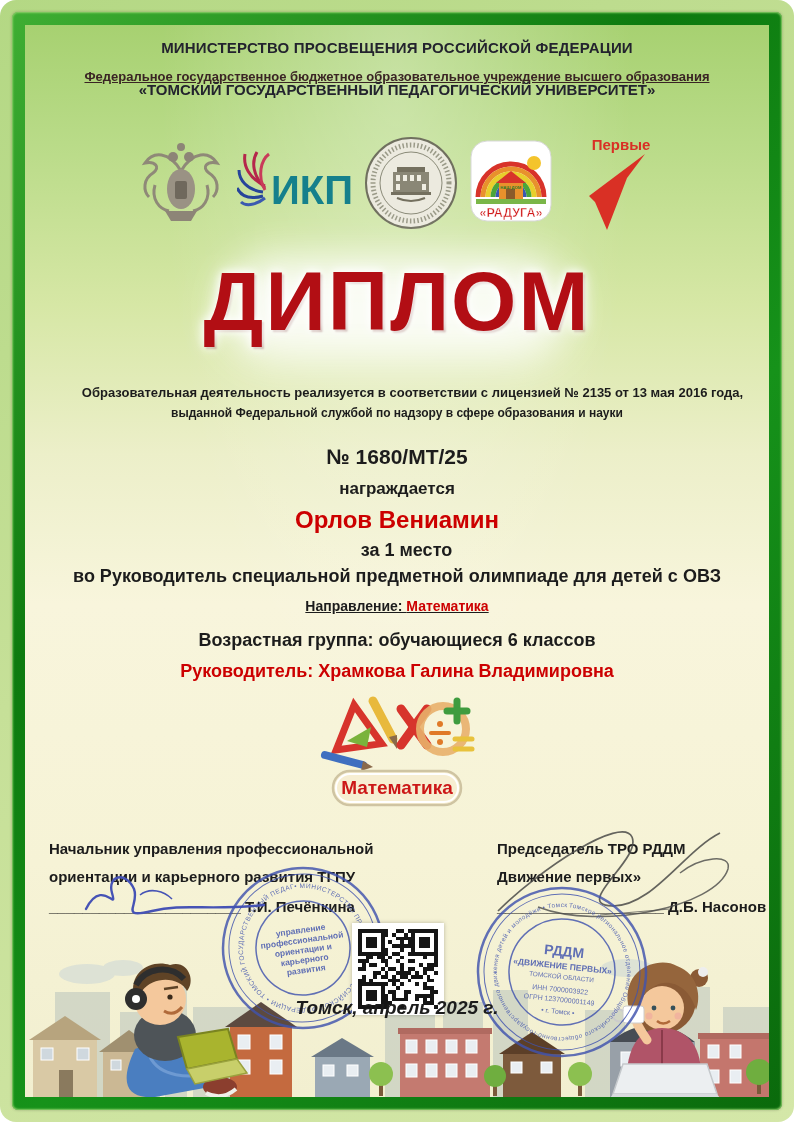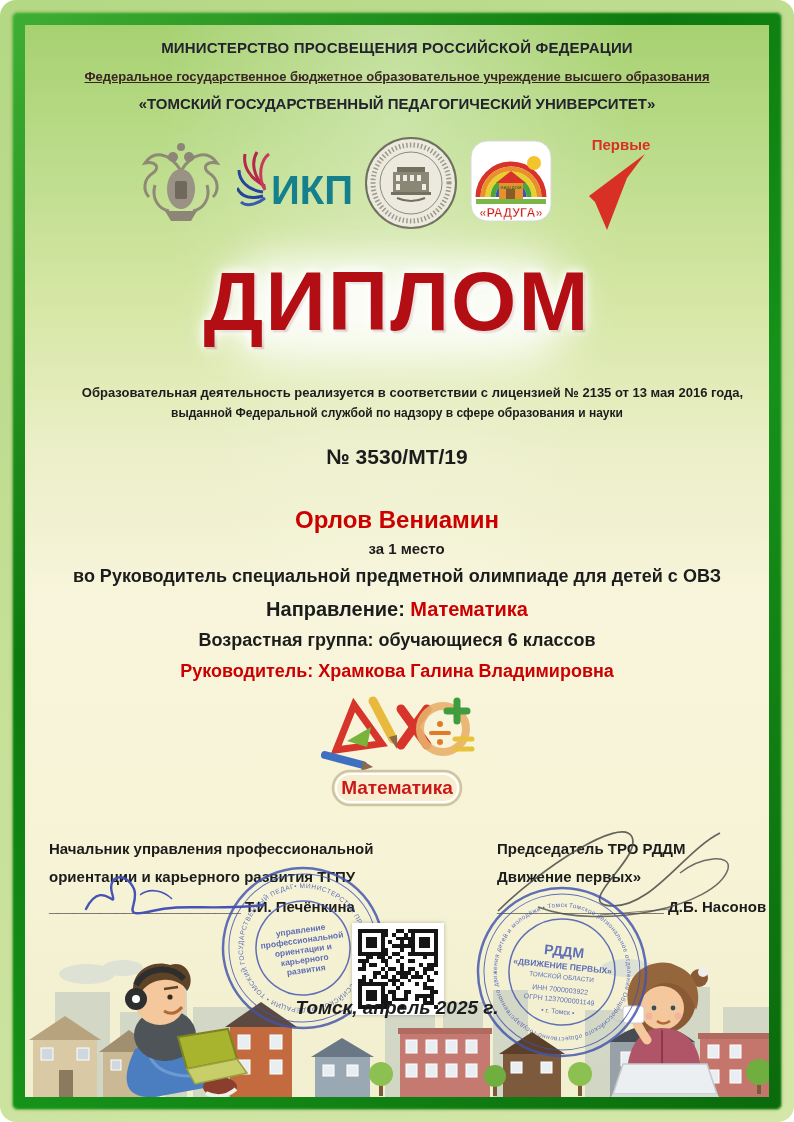--- a/index.html
+++ b/index.html
@@ -9,35 +9,35 @@
   .frame{position:absolute;inset:12px;border-radius:6px;padding:13px;box-sizing:border-box;
          background:linear-gradient(135deg,#3fae33 0%,#0d7a0f 35%,#16921a 60%,#0a6a0c 100%);
          box-shadow:inset 0 0 2px 1px #8fd06a, 0 0 3px rgba(0,0,0,.25);}
   .paper{position:relative;width:100%;height:100%;overflow:hidden;
          background:
            radial-gradient(ellipse at 50% 6%, rgba(255,255,255,.30), rgba(255,255,255,0) 45%),
            linear-gradient(180deg,#a7d171 0%,#b9db88 11%,#d6e7a5 26%,#ecefc9 40%,#f8f5dc 54%,#f6f3d6 78%,#f2efd0 100%);}
   .line{position:absolute;left:0;right:0;text-align:center;font-weight:bold;color:#1c1c1c;}
   .hdr1{top:14px;font-size:15px;color:#23232e;letter-spacing:.2px;}
   .hdr2{top:44px;font-size:13px;color:#3a2424;text-decoration:underline;}
-  .hdr3{top:70px;font-size:15px;color:#23232e;}
+  .hdr3{top:56px;font-size:15px;color:#23232e;}
   .logo-row{position:absolute;top:104px;left:110px;right:110px;height:108px;
             display:flex;align-items:center;justify-content:space-between;}
   .glow{position:absolute;top:232px;left:200px;right:200px;height:104px;background:#fff;
         border-radius:70px;filter:blur(20px);opacity:.85;}
   .title{top:228px;font-size:84px;color:#b20e14;letter-spacing:2px;
          text-shadow:0 0 8px #fff,0 0 16px #fff,2px 2px 2px rgba(90,0,0,.35);}
   .lic1{top:360px;font-size:13px;padding-left:31px;}
   .lic2{top:381px;font-size:12px;}
   .num{top:420px;font-size:21px;}
   .awd{top:454px;font-size:17px;}
   .rec{top:481px;font-size:24px;color:#cc0000;}
-  .plc{top:515px;font-size:15px;padding-left:19px;}
+  .plc{top:515px;font-size:18px;padding-left:19px;}
   .evt{top:541px;font-size:18px;}
-  .dir{top:573px;font-size:20px;}
+  .dir{top:573px;font-size:14px;text-decoration:underline;}
   .agegrp{top:605px;font-size:18px;}
   .sup{top:636px;font-size:18px;color:#cc0000;}
   .red{color:#cc0000;}
   .badge{position:absolute;top:668px;left:292px;width:160px;height:118px;}
   .sig{position:absolute;font-weight:bold;font-size:15px;color:#1c1c1c;line-height:28px;}
   .sig-left{top:810px;left:24px;width:420px;}
   .sig-right{top:810px;left:472px;width:260px;}
   .sig-line-row{margin-top:2px;white-space:nowrap;}
   .squiggle{position:absolute;pointer-events:none;}
   .stamp{position:absolute;opacity:.82;}
@@ -128,21 +128,22 @@
         <polygon points="26,62 82,20 64,44 44,96 32,68" fill="#d93025"></polygon>
       </svg>
     </div>
 
     <div class="glow"></div>
     <div class="line title">ДИПЛОМ</div>
 
     <div class="line lic1">Образовательная деятельность реализуется в соответствии с лицензией № 2135 от 13 мая 2016 года,</div>
     <div class="line lic2">выданной Федеральной службой по надзору в сфере образования и науки</div>
 
-    <div class="line num">№ 3530/МТ/19</div>
+    <div class="line num">№ 1680/МТ/25</div>
+    <div class="line awd">награждается</div>
     <div class="line rec">Орлов Вениамин</div>
     <div class="line plc">за 1 место</div>
     <div class="line evt">во Руководитель специальной предметной олимпиаде для детей с ОВЗ</div>
     <div class="line dir"><span>Направление: </span><span class="red">Математика</span></div>
     <div class="line agegrp">Возрастная группа: обучающиеся 6 классов</div>
     <div class="line sup">Руководитель: Храмкова Галина Владимировна</div>
 
     <svg class="badge" viewBox="0 0 160 118">
       <g stroke-linecap="round">
         <path d="M16,54 L40,12 L62,54 Z" fill="none" stroke="#d7342c" stroke-width="7" transform="rotate(-8 39 33)"></path>

